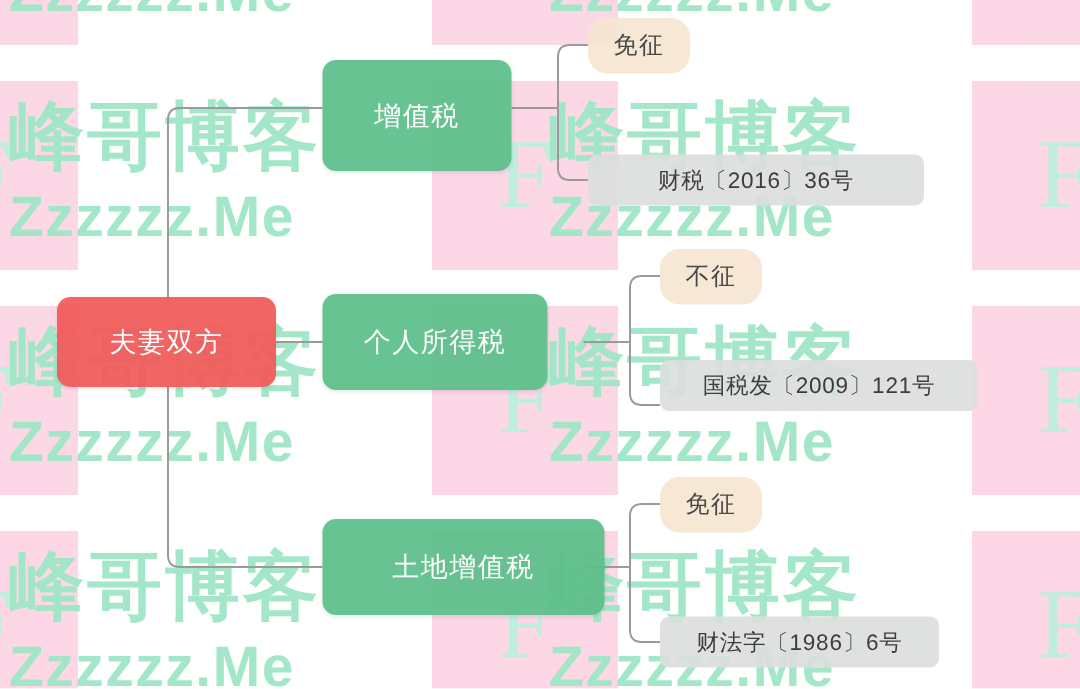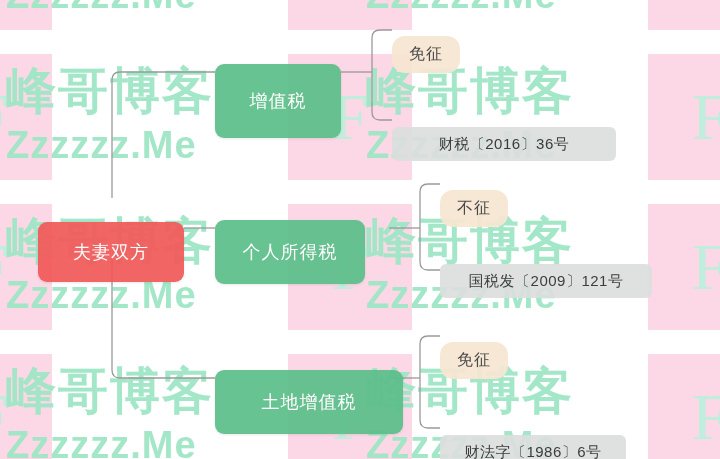--- a/index.html
+++ b/index.html
@@ -90,21 +90,20 @@
     width: 720px; height: 459px;
     z-index: 2;
   }
   .node {
     position: absolute;
     box-sizing: border-box;
     display: flex;
     align-items: center;
     justify-content: center;
     z-index: 3;
-    margin-top: 24px;
   }
   .node-root {
     background: #f25a5a;
     color: #ffffff;
     border-radius: 9px;
     font-size: 18px;
     letter-spacing: 1px;
     box-shadow: 0 1px 3px rgba(0,0,0,.10);
   }
   .node-branch {

